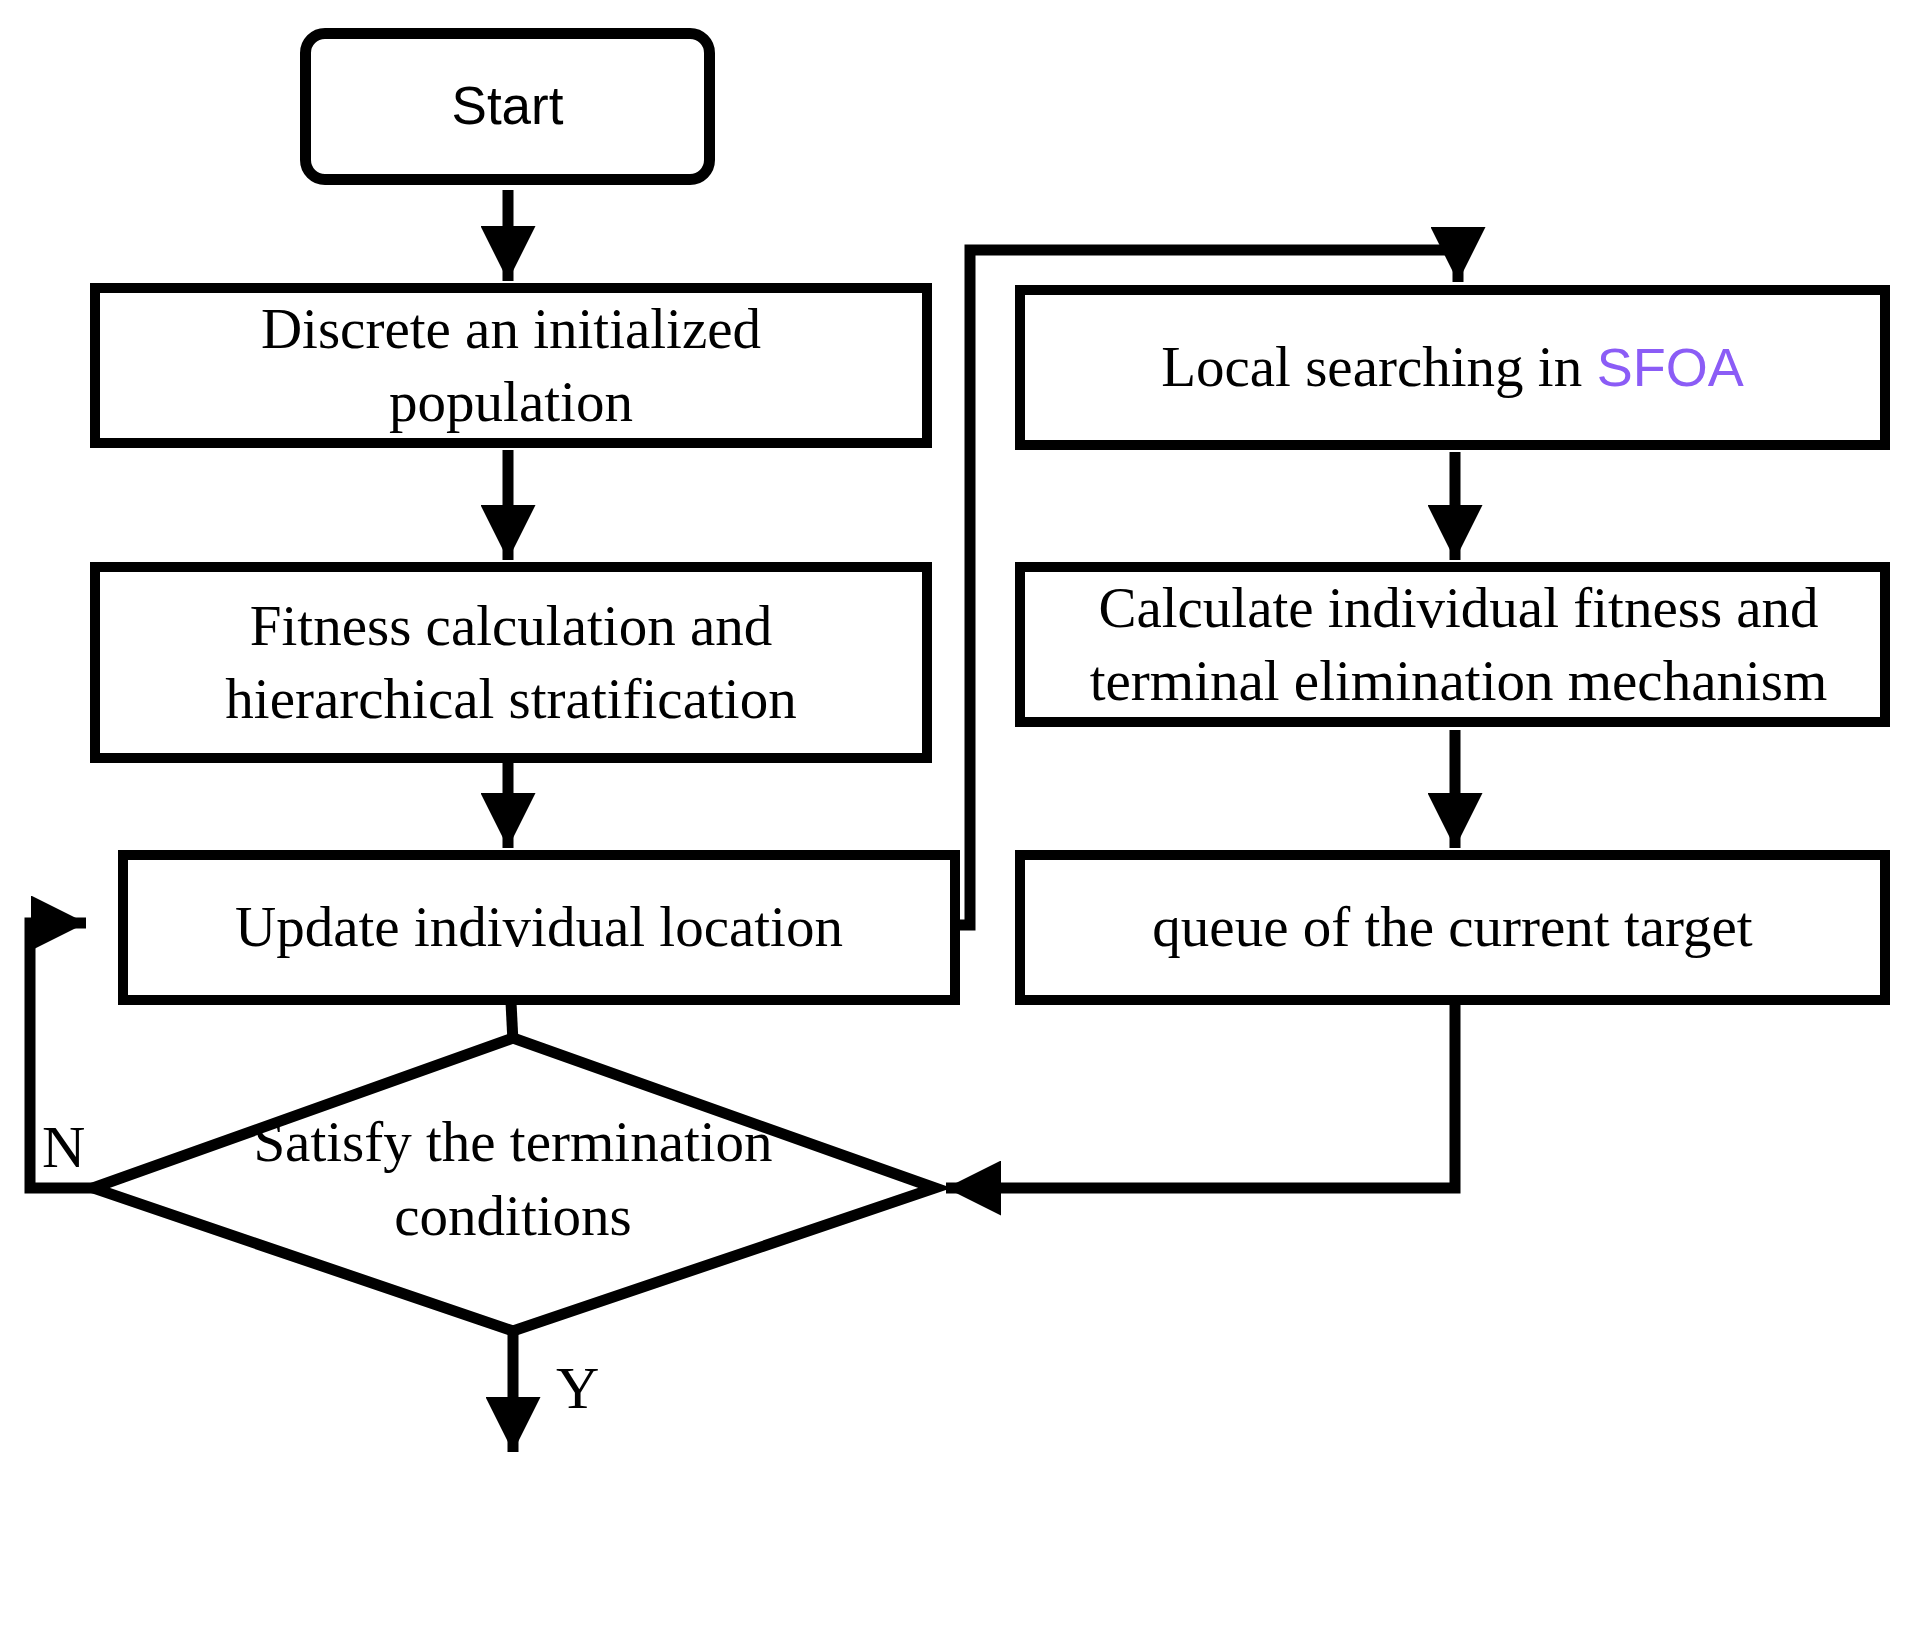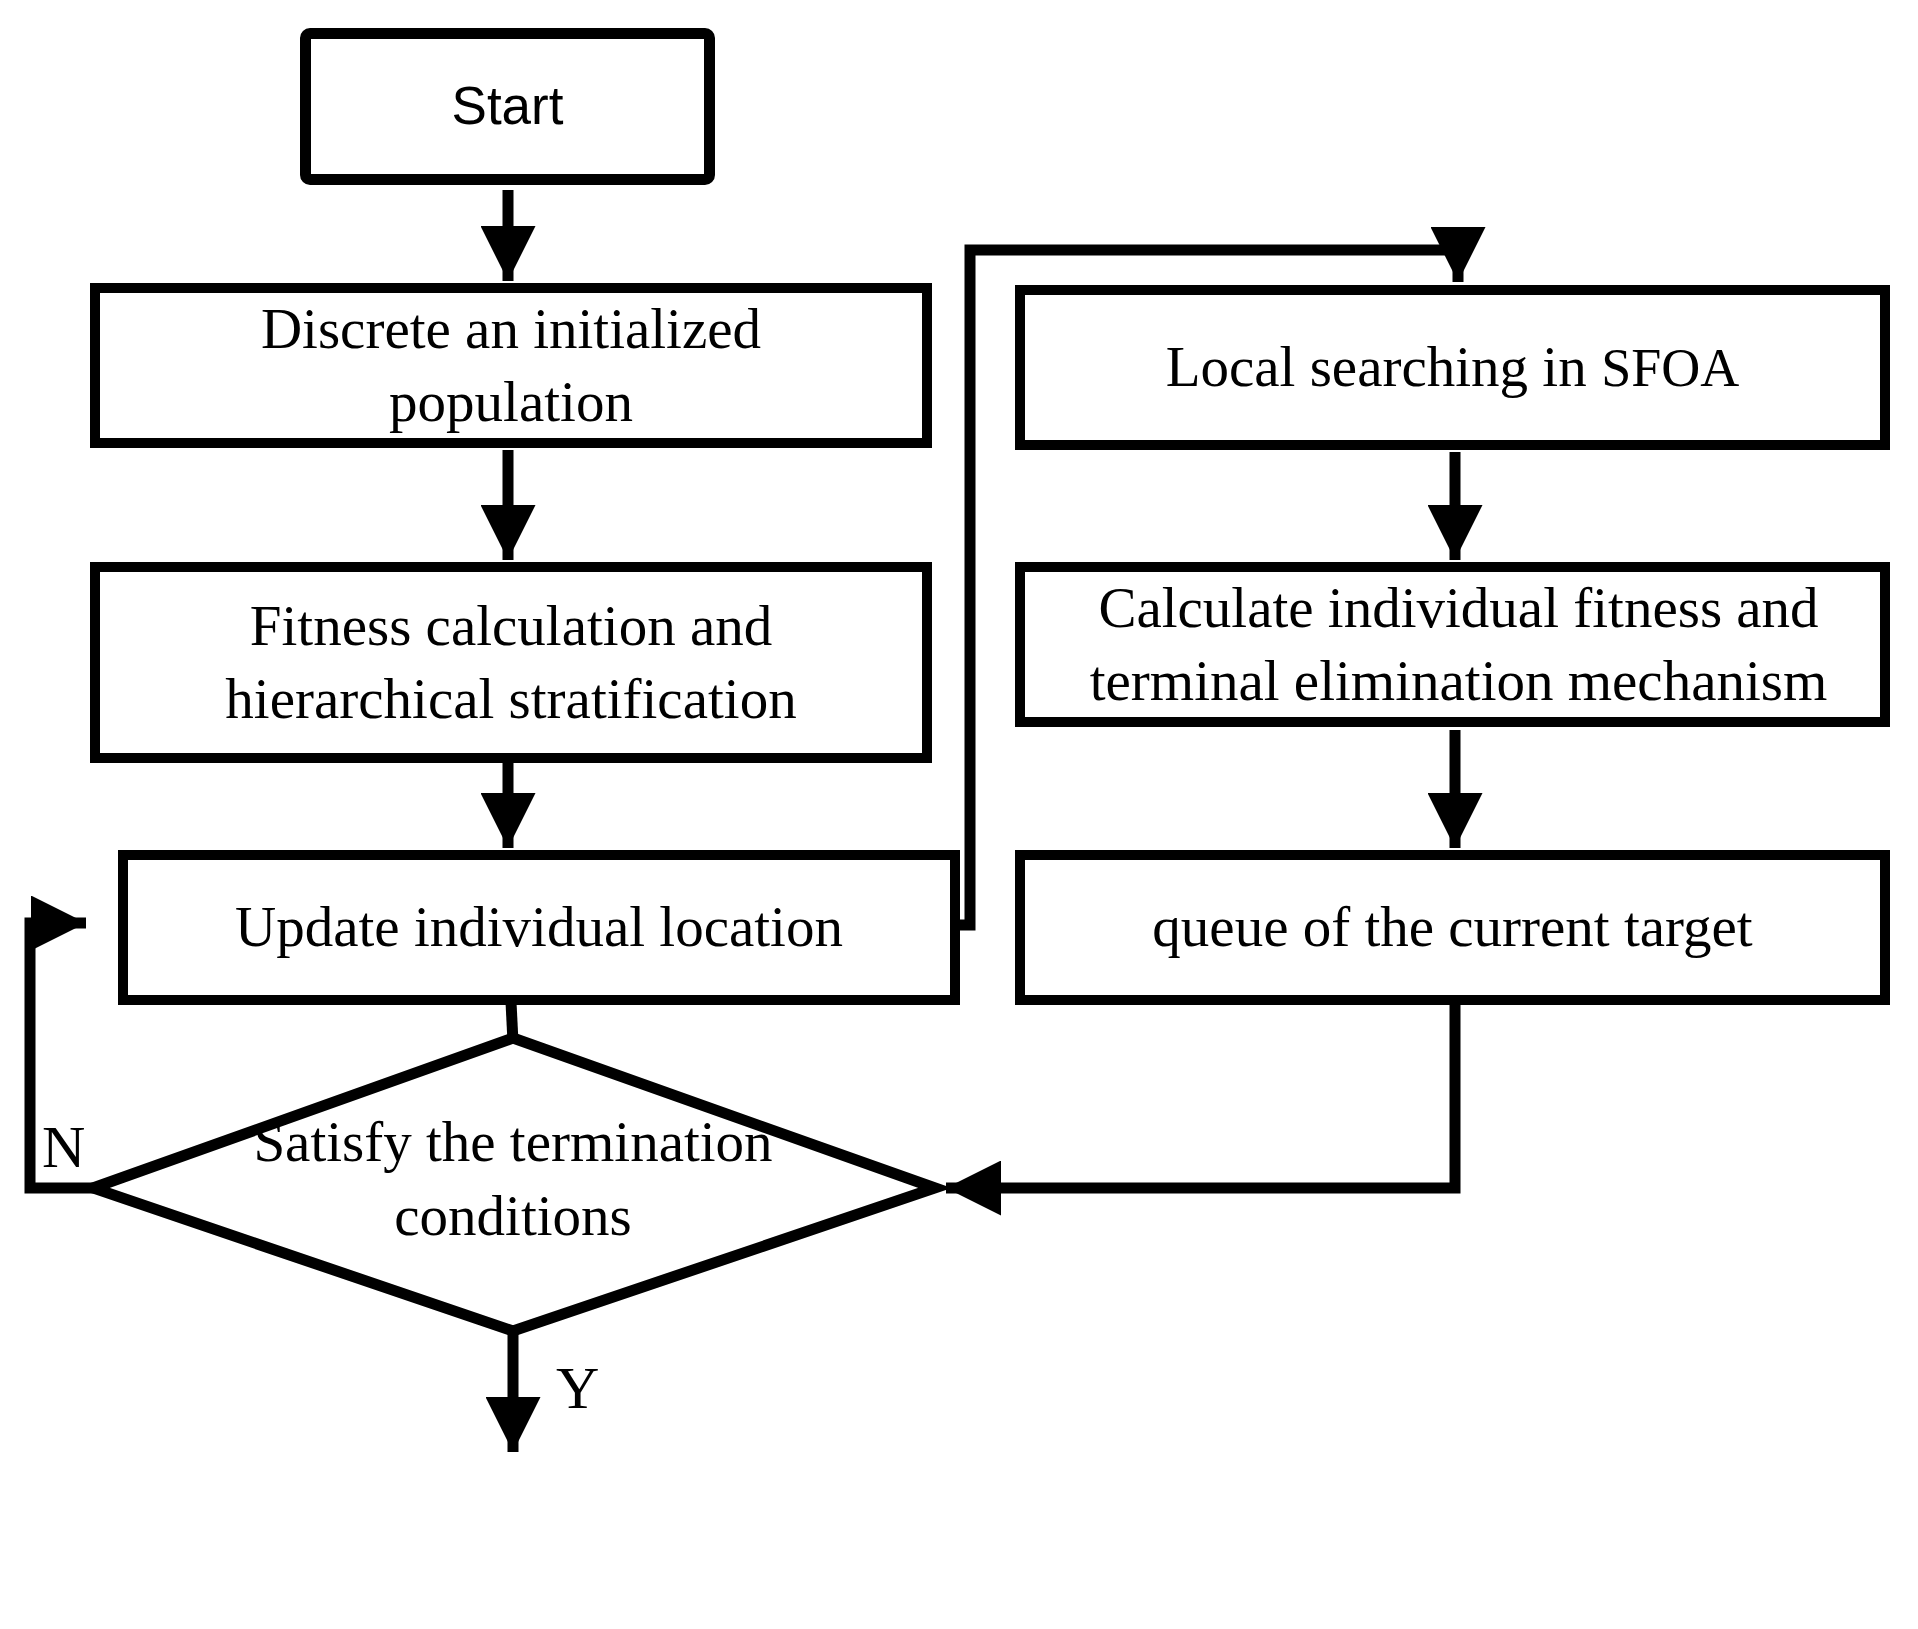--- a/index.html
+++ b/index.html
@@ -25,30 +25,30 @@
     display: flex;
     flex-direction: column;
     align-items: center;
     justify-content: center;
     text-align: center;
     font-size: 57px;
     line-height: 1.28;
   }
   .box .line { display: block; }
   .terminal {
-    border-radius: 10px;
+    border-radius: 25px;
     border-width: 11px;
     font-family: "Liberation Sans", sans-serif;
     font-size: 53px;
     line-height: 1.1;
   }
   .terminal-end { font-family: "Liberation Serif", serif; font-size: 57px; }
   .sfoa-text {
-    font-family: Liberation Serif, serif;
-    color: #000000;
+    font-family: Liberation Sans, sans-serif;
+    color: #8b5cf6;
     font-size: 54px;
     margin-left: 0.27em;
   }
   .inline-label { white-space: nowrap; }
   .decision-label {
     position: absolute;
     left: 163px;
     top: 1105px;
     width: 700px;
     text-align: center;

